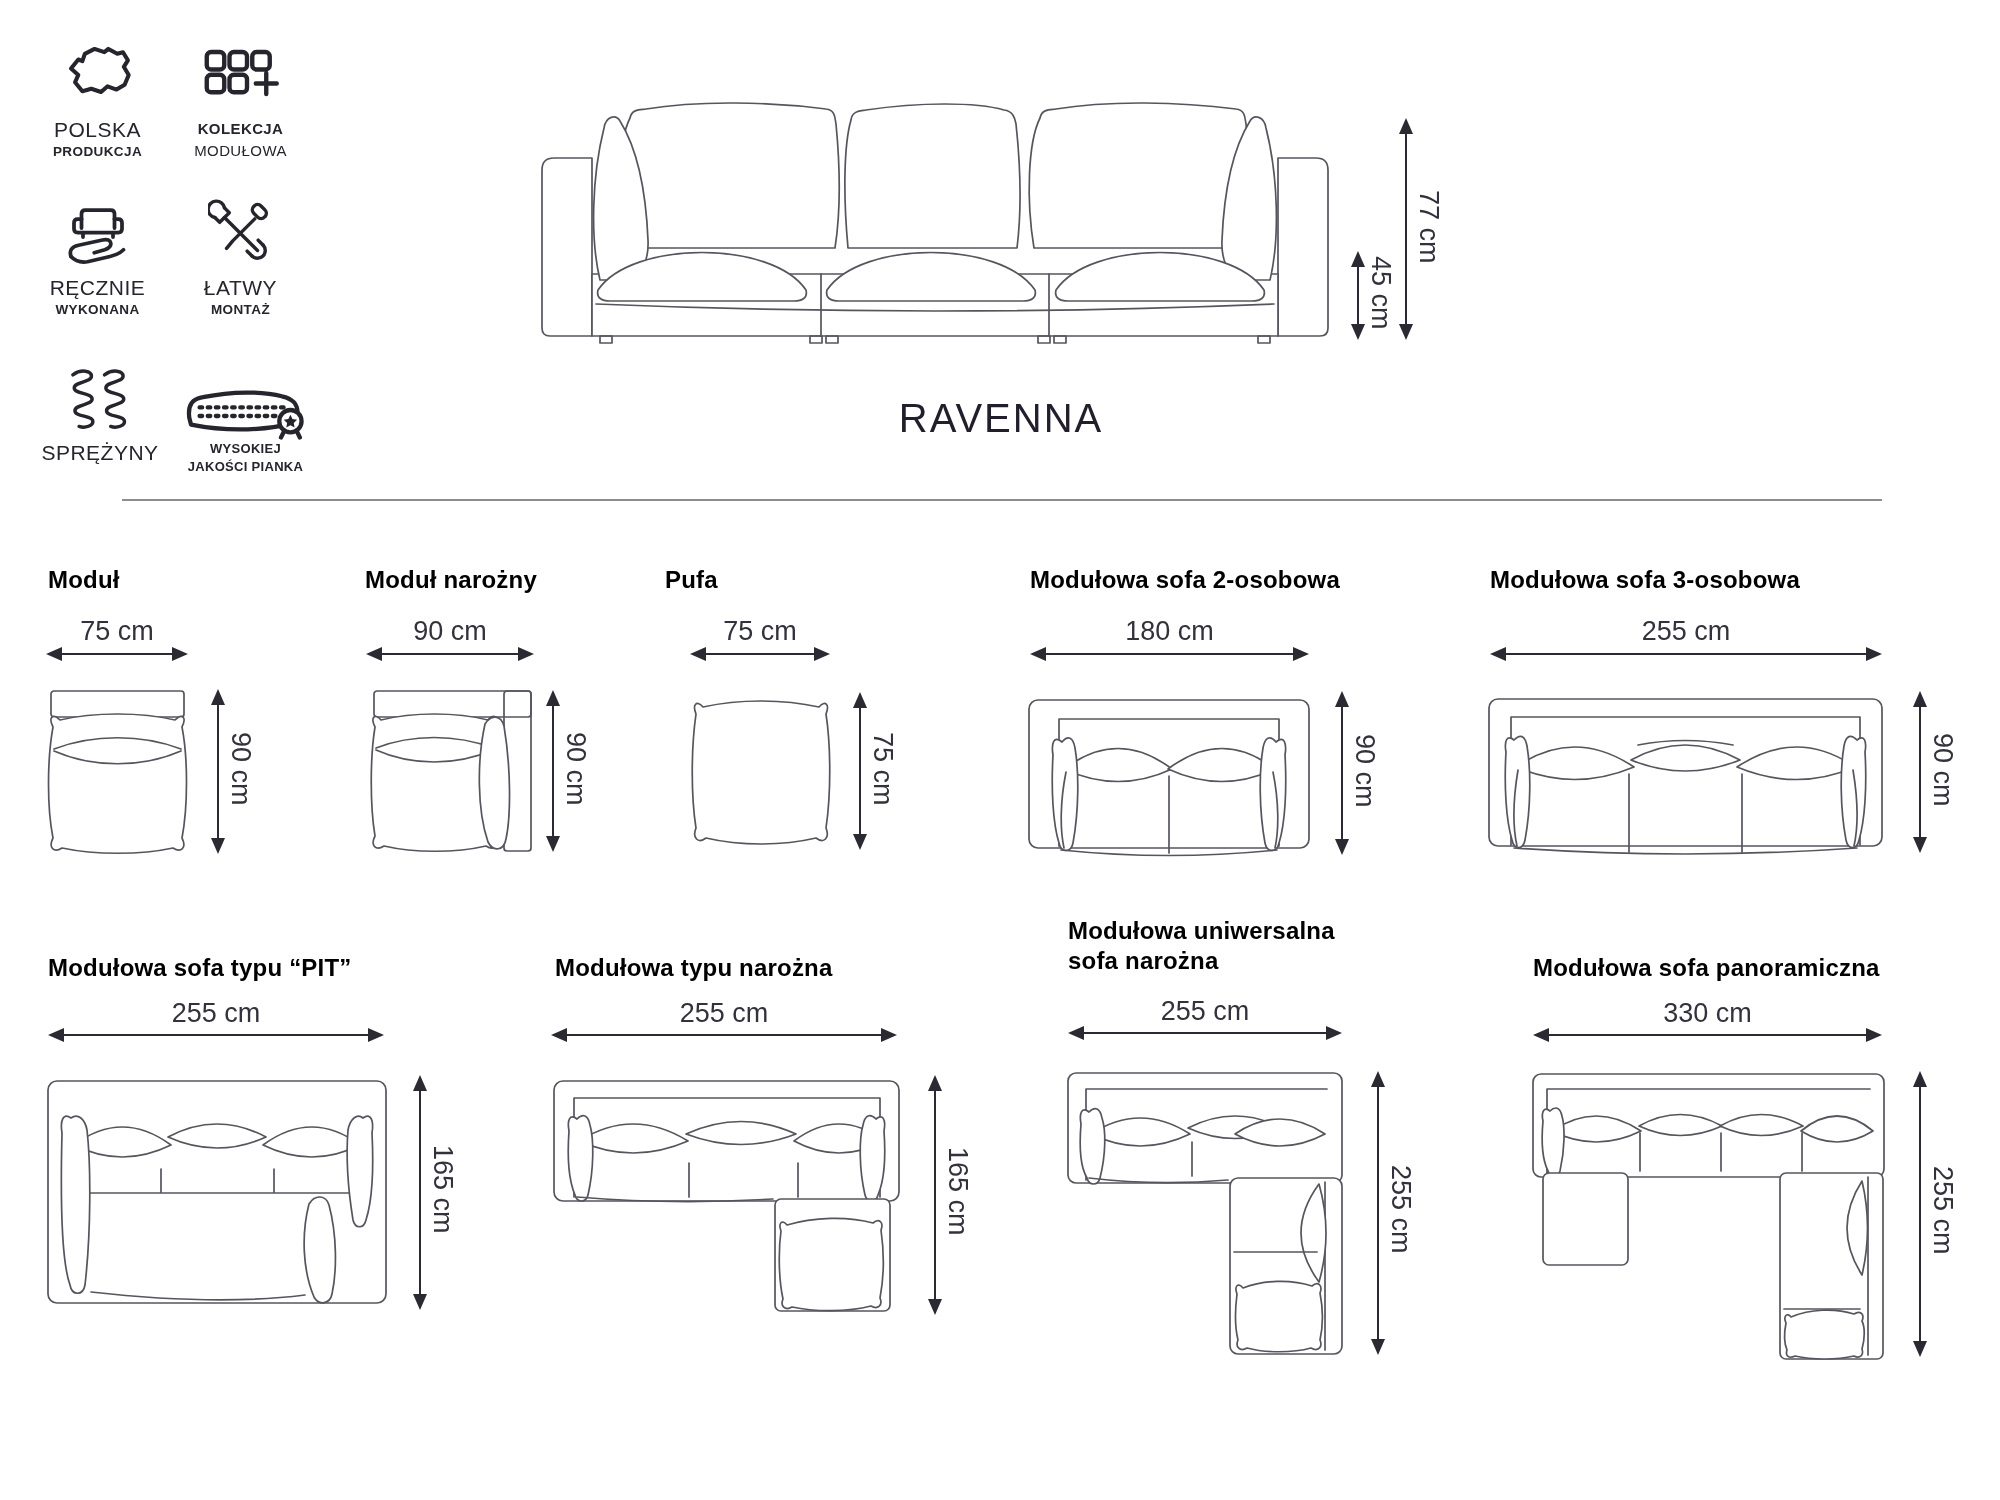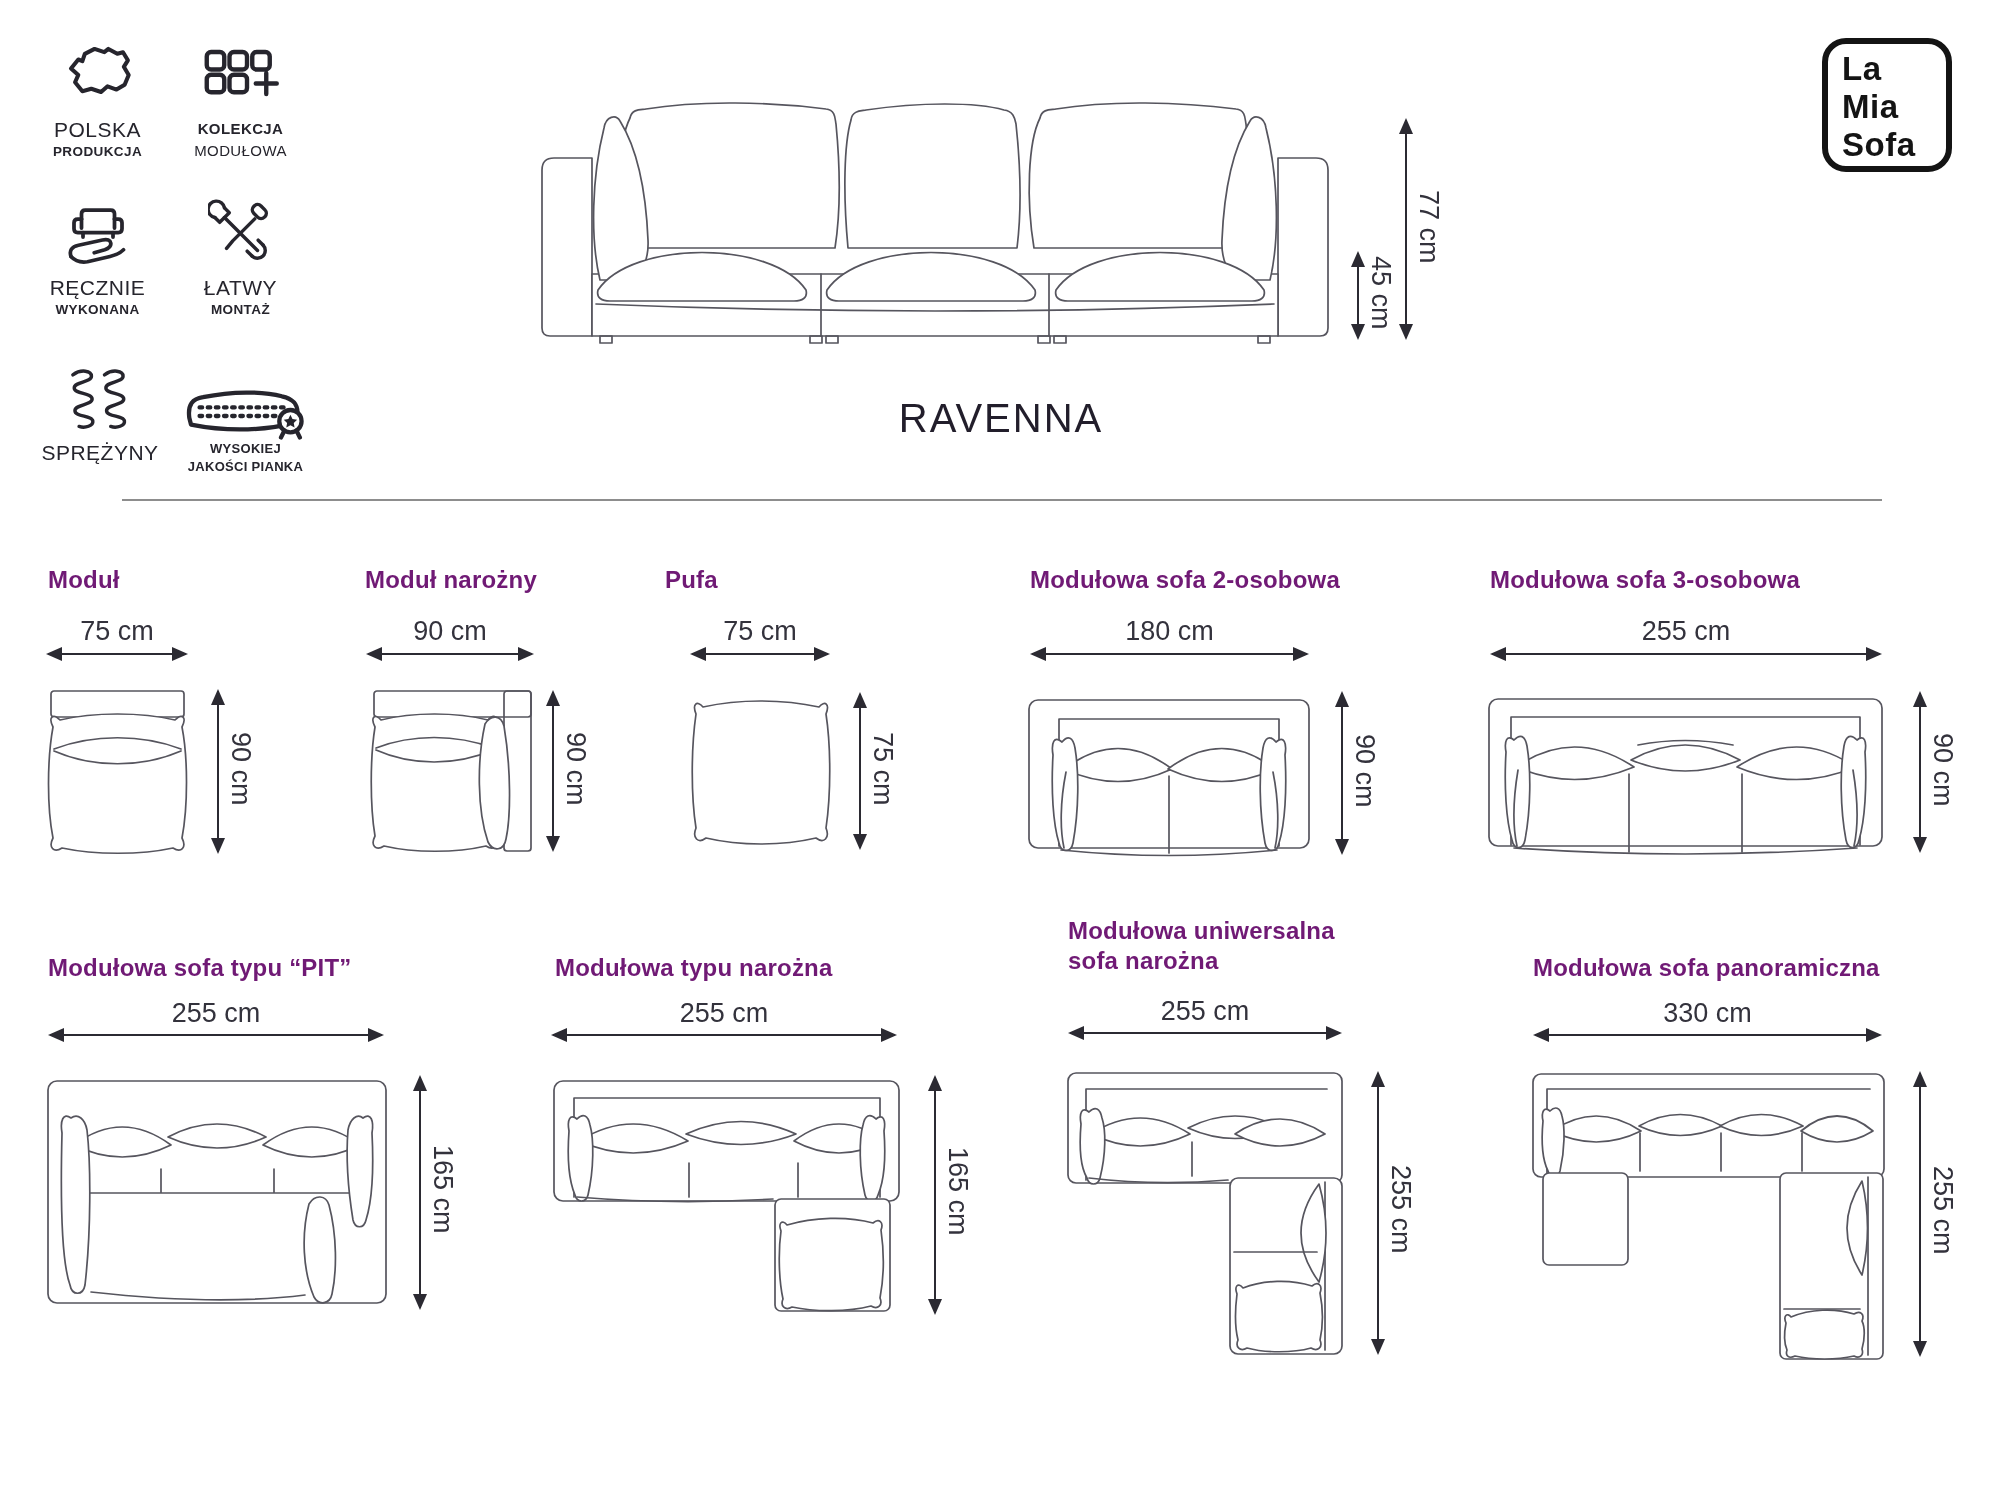--- a/index.html
+++ b/index.html
@@ -30,21 +30,21 @@
                  border-left:16px solid #2b2a32;border-right:0;}
   .varrow{position:absolute;width:2px;background:#2b2a32;}
   .varrow::before{content:"";position:absolute;top:-2px;left:-6px;border:7px solid transparent;
                   border-bottom:16px solid #2b2a32;border-top:0;}
   .varrow::after{content:"";position:absolute;bottom:-2px;left:-6px;border:7px solid transparent;
                  border-top:16px solid #2b2a32;border-bottom:0;}
   .dim-w{position:absolute;text-align:center;font-size:27px;font-weight:500;color:#33323c;}
   .vlabel{position:absolute;writing-mode:vertical-rl;text-orientation:mixed;font-size:27px;
           font-weight:500;color:#33323c;line-height:1;white-space:nowrap;}
   
-  .mod-title{position:absolute;font-size:24px;font-weight:600;color:#701a75;
+  .mod-title{position:absolute;font-size:24px;font-weight:600;color:#000000;
              letter-spacing:.2px;line-height:30px;}
   .fig{position:absolute;}
   .fig svg{display:block;width:100%;height:100%;}
   .fig svg *{stroke:#56555e;stroke-width:1.7;fill:none;stroke-linecap:round;stroke-linejoin:round;}
 </style>
 </head>
 <body>
 
 <div class="page">
 
@@ -112,25 +112,20 @@
         <path d="M22,42 H122" stroke-dasharray="3 6.5"></path>
         <circle cx="128" cy="48" r="13" style="fill:#ffffff;"></circle>
         <path d="M128,40.5 l2.4,5 5.4,.8 -3.9,3.8 .9,5.4 -4.8,-2.6 -4.8,2.6 .9,-5.4 -3.9,-3.8 5.4,-.8 Z" style="fill:#26252d;stroke:none;"></path>
         <path d="M121,59 l-4,8 M135,59 l4,8"></path>
       </svg>
     </div>
     <div class="f-l l-sm" style="left:173px;top:441px;width:145px;">WYSOKIEJ</div>
     <div class="f-l l-sm" style="left:163px;top:459px;width:165px;">JAKOŚCI PIANKA</div>
   </div>
 
-  <div class="logo" style="left:1822px;top:38px;width:130px;height:134px;">
-    <div>La</div>
-    <div>Mia</div>
-    <div>Sofa</div>
-  </div>
 
   <div class="fig" style="left:540px;top:88px;width:790px;height:258px;">
     <svg viewBox="0 0 790 258" preserveAspectRatio="none">
       <path d="M2,82 Q2,70 14,70 L52,70 L52,248 L10,248 Q2,248 2,240 Z" style="fill:#fff;"></path>
       <path d="M788,82 Q788,70 776,70 L738,70 L738,248 L780,248 Q788,248 788,240 Z" style="fill:#fff;"></path>
       <rect x="52" y="186" width="686" height="62" style="fill:#fff;"></rect>
       <path d="M84,160 C76,112 78,54 90,30 C92,20 102,22 106,21 C160,12 230,14 286,21 C296,22 295,32 296,36 C301,88 300,128 295,160 Z" style="fill:#fff;"></path>
       <path d="M308,160 C303,106 304,56 311,32 C312,22 322,23 326,22 C380,14 436,14 464,22 C474,23 475,32 476,36 C482,92 481,128 477,160 Z" style="fill:#fff;"></path>
       <path d="M494,160 C486,112 488,54 500,30 C502,20 512,22 516,21 C570,12 640,14 696,21 C706,22 705,32 706,36 C711,88 710,128 705,160 Z" style="fill:#fff;"></path>
       <path d="M60,192 C50,150 52,88 64,40 C66,28 76,26 80,33 C98,62 106,104 108,152 C109,172 102,186 90,192 Z" style="fill:#fff;"></path>

